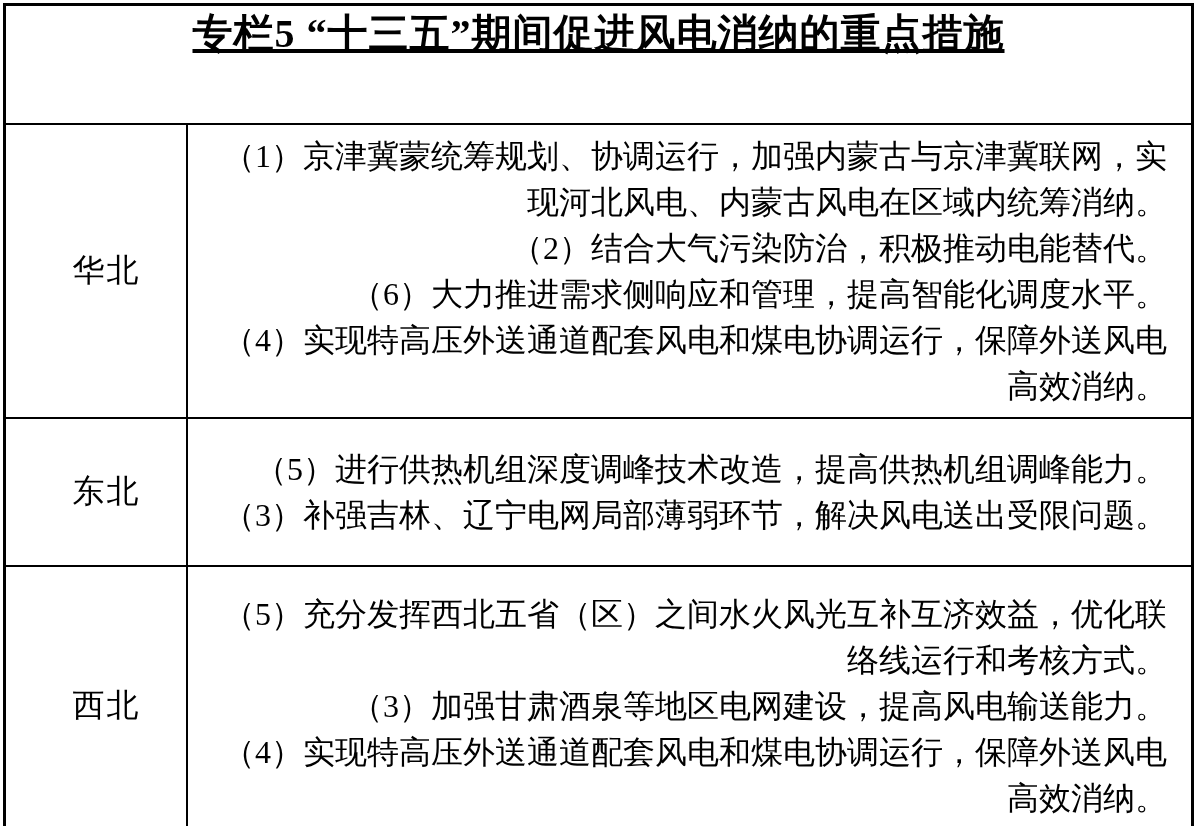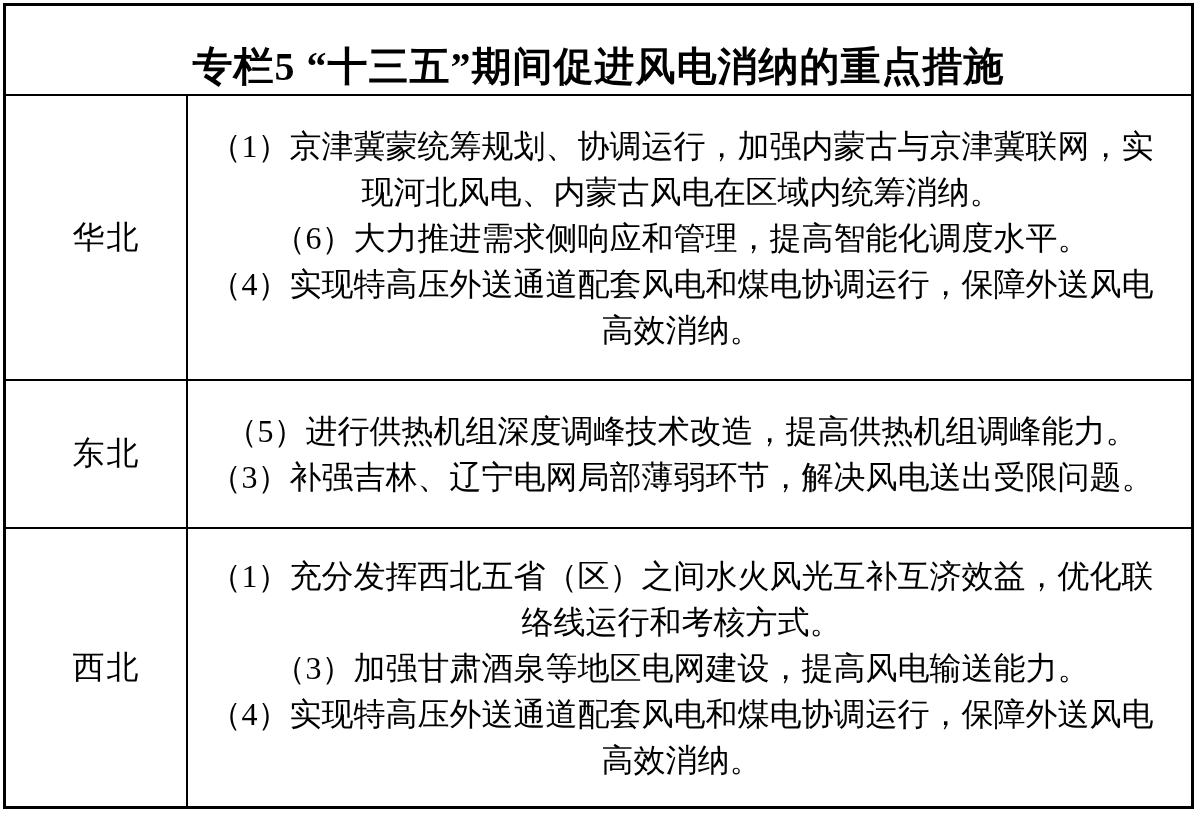--- a/index.html
+++ b/index.html
@@ -26,24 +26,25 @@
     background: #ffffff;
   }
   .trow {
     display: grid;
     grid-template-columns: 182px 1fr;
     border-top: 2px solid #000000;
     box-sizing: border-box;
   }
   .trow-title {
     display: flex;
-    align-items: flex-end;
+    align-items: flex-start;
     justify-content: center;
     border-top: none;
-    height: 88px;
+    height: 117px;
+    text-decoration: underline;
   }
   .title-text {
     font-weight: bold;
     font-size: 40px;
     letter-spacing: 1px;
     white-space: nowrap;
   }
   .row-north  { min-height: 285px; }
   .row-ne     { min-height: 148px; }
   .row-nw     { min-height: 279px; }
@@ -60,53 +61,54 @@
     padding: 8px 24px 8px 8px;
     display: flex;
     flex-direction: column;
     justify-content: center;
     box-sizing: border-box;
   }
   .mcell p {
     margin: 0;
     font-size: 32px;
     line-height: 46px;
-    text-align: center;
+    text-align: right;
   }
 </style>
 </head>
 <body>
 
 <div class="page">
   <div class="tbl">
 
     <div class="trow trow-title">
       <span class="title-text">专栏5 “十三五”期间促进风电消纳的重点措施</span>
     </div>
 
     <div class="trow row-north">
       <div class="rcell">华北</div>
       <div class="mcell">
         <p>（1）京津冀蒙统筹规划、协调运行，加强内蒙古与京津冀联网，实现河北风电、内蒙古风电在区域内统筹消纳。</p>
+        <p>（2）结合大气污染防治，积极推动电能替代。</p>
         <p>（6）大力推进需求侧响应和管理，提高智能化调度水平。</p>
         <p>（4）实现特高压外送通道配套风电和煤电协调运行，保障外送风电高效消纳。</p>
       </div>
     </div>
 
     <div class="trow row-ne">
       <div class="rcell">东北</div>
       <div class="mcell">
         <p>（5）进行供热机组深度调峰技术改造，提高供热机组调峰能力。</p>
         <p>（3）补强吉林、辽宁电网局部薄弱环节，解决风电送出受限问题。</p>
       </div>
     </div>
 
     <div class="trow row-nw">
       <div class="rcell">西北</div>
       <div class="mcell">
-        <p>（1）充分发挥西北五省（区）之间水火风光互补互济效益，优化联络线运行和考核方式。</p>
+        <p>（5）充分发挥西北五省（区）之间水火风光互补互济效益，优化联络线运行和考核方式。</p>
         <p>（3）加强甘肃酒泉等地区电网建设，提高风电输送能力。</p>
         <p>（4）实现特高压外送通道配套风电和煤电协调运行，保障外送风电高效消纳。</p>
       </div>
     </div>
 
   </div>
 </div>
 
 </body></html>

